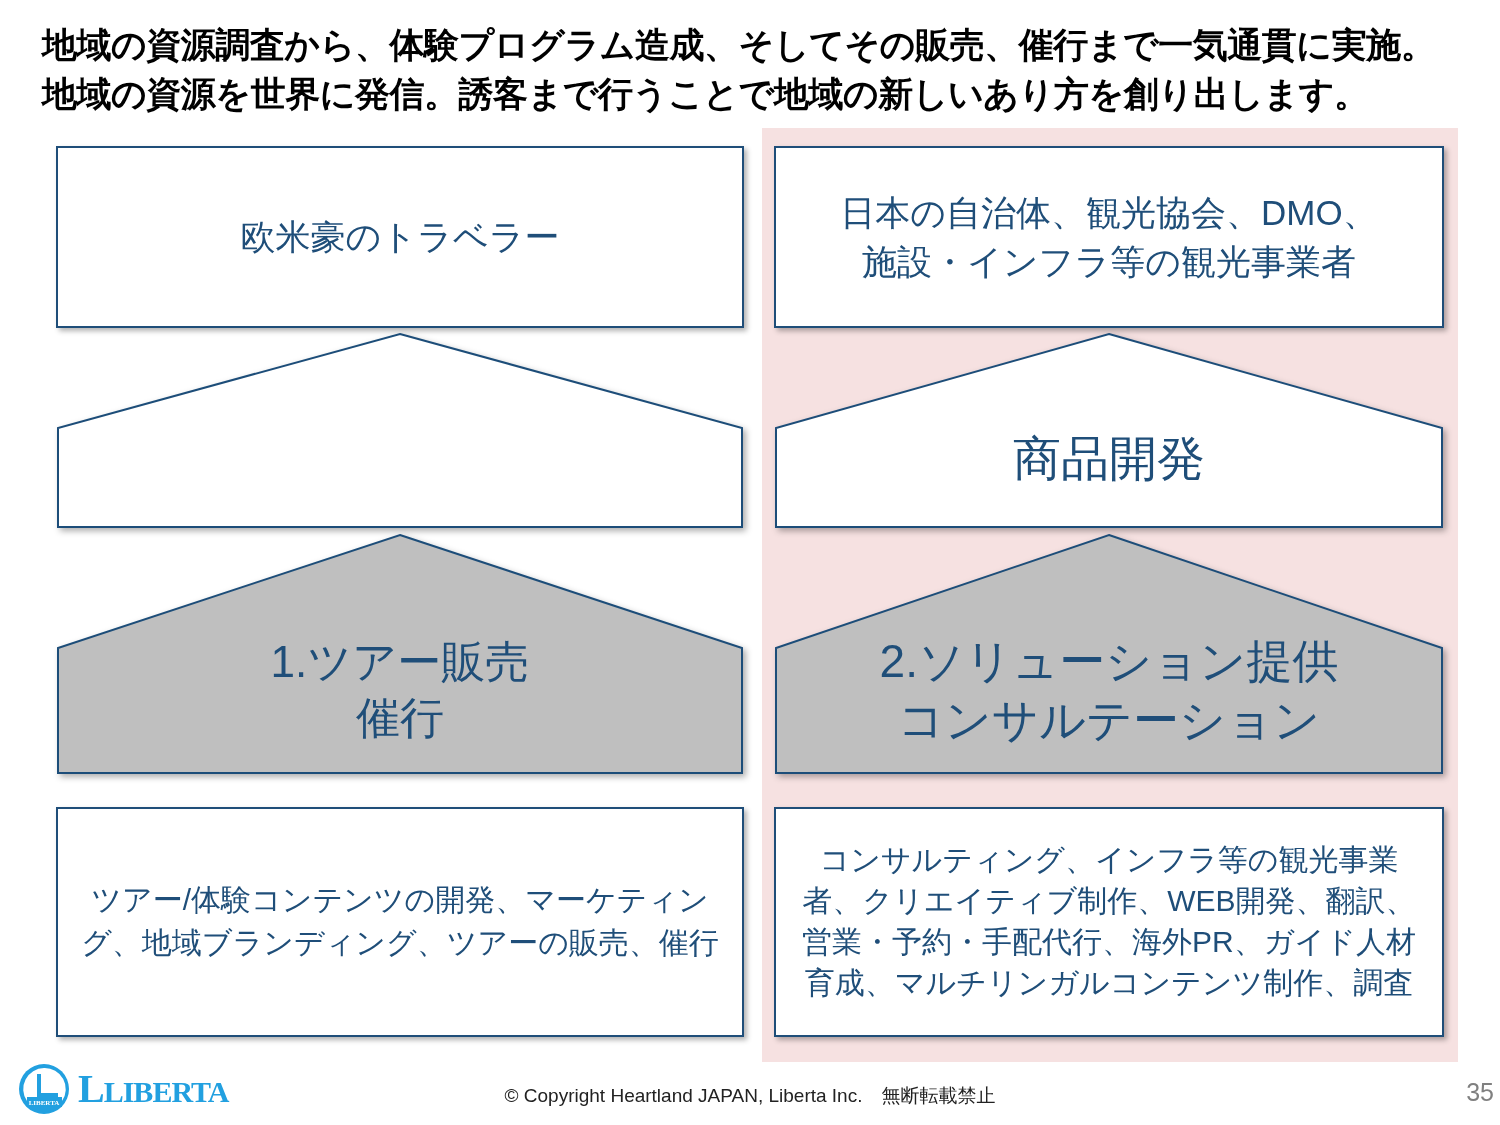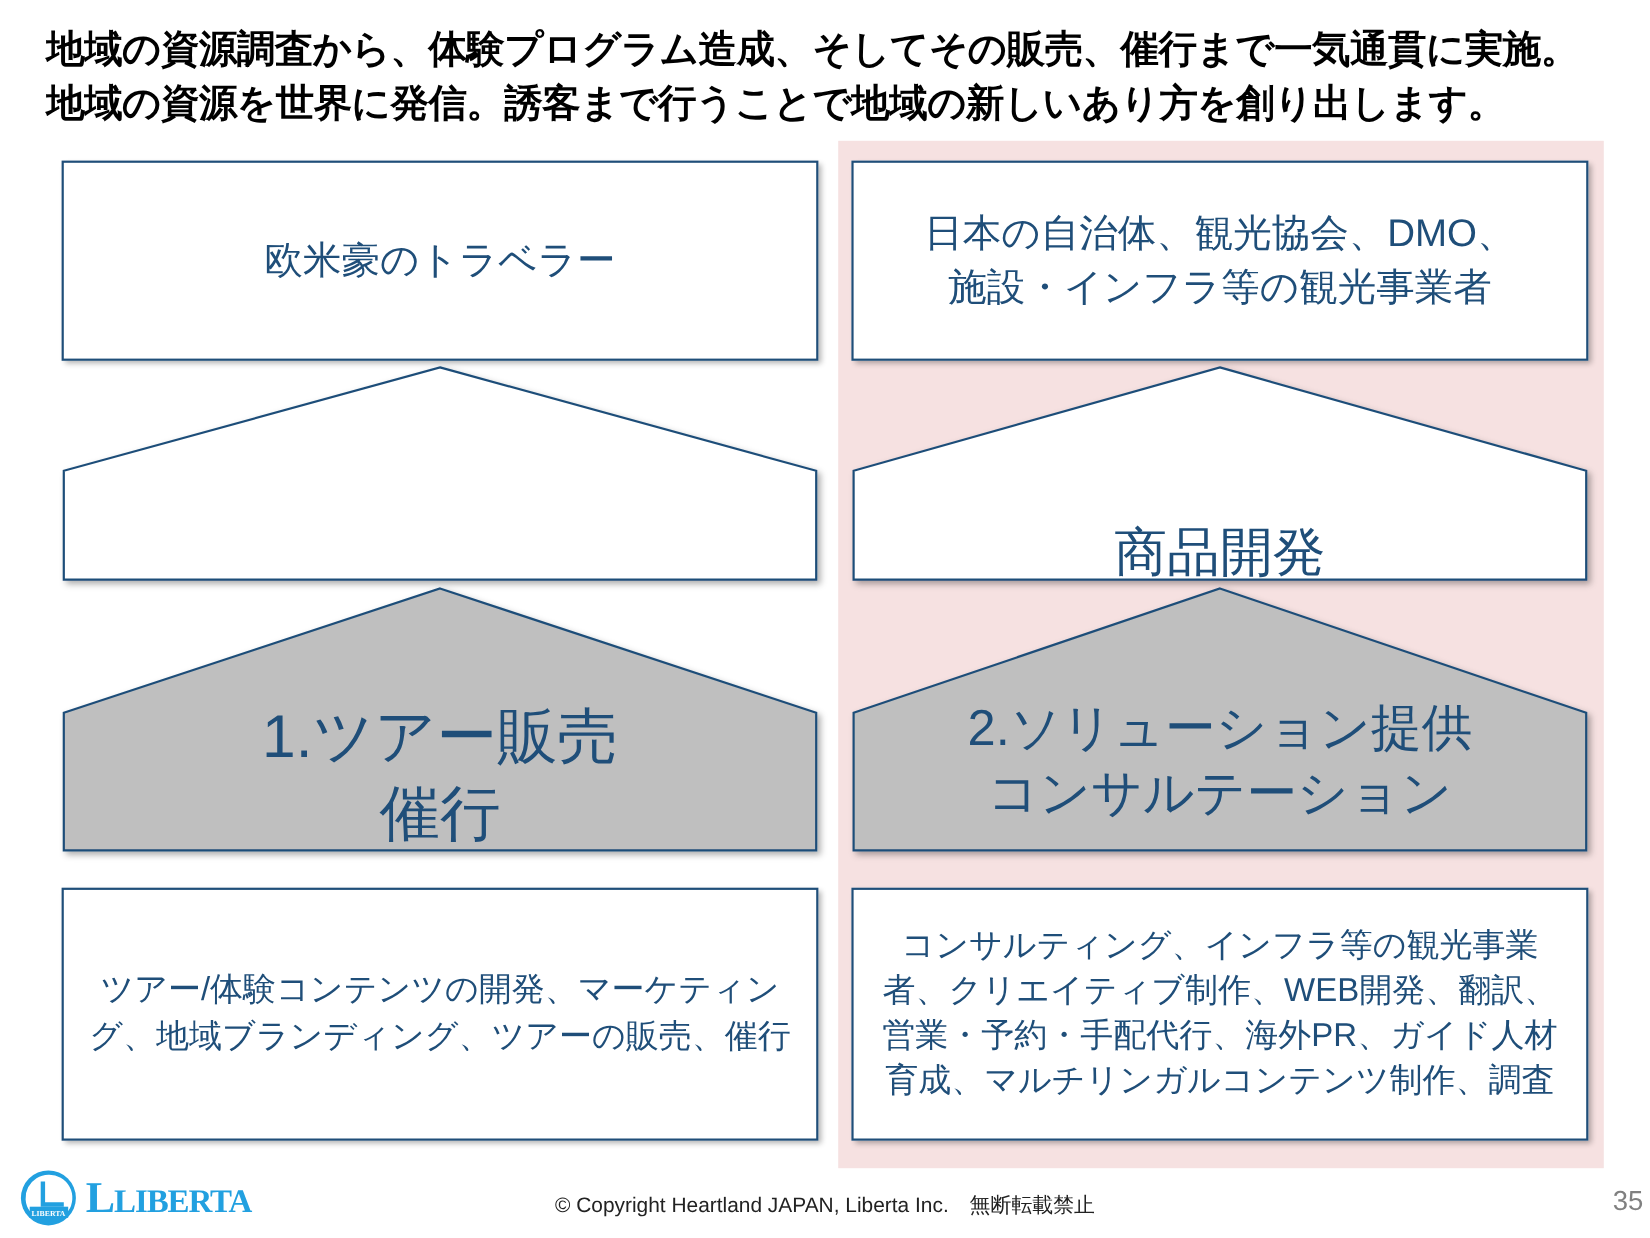--- a/index.html
+++ b/index.html
@@ -98,25 +98,25 @@
     text-align: center;
     color: #1f4e79;
     white-space: pre-line;
     pointer-events: none;
   }
 
   
   #pent-travel-sales { left: 56px; top: 333px; width: 688px; height: 196px; }
   #pent-travel-sales .pent-label { top: 100px; font-size: 48px; line-height: 1.1; }
   #pent-product-dev  { left: 774px; top: 333px; width: 670px; height: 196px; }
-  #pent-product-dev  .pent-label { top: 100px; font-size: 48px; line-height: 1.1; margin-top: 44px; }
+  #pent-product-dev  .pent-label { top: 100px; font-size: 48px; line-height: 1.1; }
 
   
   #pent-tour-sales { left: 56px; top: 534px; width: 688px; height: 241px; }
-  #pent-tour-sales .pent-label { top: 100px; font-size: 55px; line-height: 1.28; }
+  #pent-tour-sales .pent-label { top: 100px; font-size: 44px; line-height: 1.28; }
   #pent-solution   { left: 774px; top: 534px; width: 670px; height: 241px; }
   #pent-solution   .pent-label { top: 98px; font-size: 46px; line-height: 1.28; }
 
   
   .footer-logo {
     position: absolute;
     left: 18px;
     top: 1062px;
     width: 250px;
     height: 54px;

